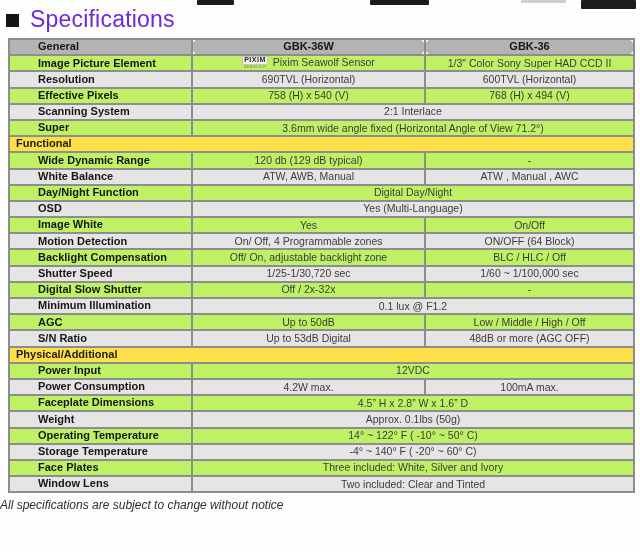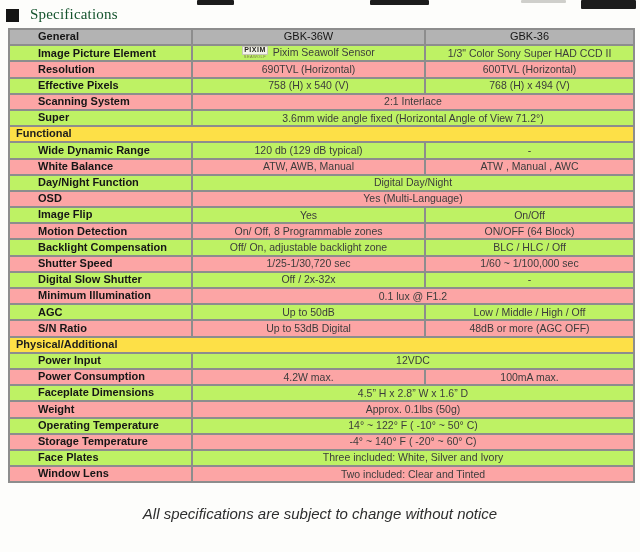--- a/index.html
+++ b/index.html
@@ -4,37 +4,37 @@
 <style>
   html,body{margin:0;padding:0;background:#fdfdfb;width:640px;height:552px;overflow:hidden;
     font-family:"Liberation Sans","DejaVu Sans",sans-serif;-webkit-font-smoothing:antialiased;}
   .artifact{position:absolute;background:#1c1c1c;border-radius:1px;}
   #a1{left:197px;top:0;width:37px;height:5px;}
   #a2{left:370px;top:0;width:59px;height:5px;}
   #a3{left:521px;top:0;width:45px;height:3px;background:#cfcfcb;}
   #a4{left:581px;top:0;width:55px;height:9px;}
   .title-bar{display:flex;align-items:center;padding:6px 0 3px 6px;}
   .title-sq{width:13px;height:13px;background:#141414;margin:1px 11px 0 0;flex:0 0 auto;}
-  .title-text{font-size:15px;color:#14532d;letter-spacing:.2px;font-family:Liberation Serif, serif;}
+  .title-text{font-size:23px;color:#6d28d9;letter-spacing:.2px;}
   table{border-collapse:collapse;table-layout:fixed;margin:2px 0 0 8px;width:625px;}
   td,th{border:2px solid #8d8d8d;height:14.2px;padding:0 6px;font-size:11px;line-height:1.05;
     overflow:hidden;white-space:nowrap;}
   th.col-label, td.lbl{text-align:left;font-weight:bold;color:#161616;padding-left:28px;}
-  th.col-model{text-align:center;font-weight:normal;color:#161616;}
+  th.col-model{text-align:center;font-weight:bold;color:#161616;border-radius:8px;}
   tr.head th{background:#b3b3b3;}
   tr.section td{background:#fde047;font-weight:bold;color:#1d1d1d;}
   tr.plain td{background:#bef264;}
-  tr.shade td{background:#fca5a5;}
+  tr.shade td{background:#e5e5e5;}
   td.val{text-align:center;color:#3c3c3c;font-size:10.5px;}
   .pixim{display:inline-block;vertical-align:middle;margin-right:5px;text-align:center;
     line-height:.9;transform:translateY(-1px);}
   .pixim .p1{display:block;font-size:7px;font-weight:bold;color:#26261f;letter-spacing:.5px;
     border:1px solid #c8c8b8;padding:0 1px;background:#f3f3ea;}
   .pixim .p2{display:block;font-size:4px;color:#7a7a46;letter-spacing:.4px;}
-  .footer-note{margin-top:22px;text-align:center;font-size:15px;font-style:italic;color:#2e2e2e;
+  .footer-note{margin-top:5px;font-size:12px;font-style:italic;color:#2e2e2e;
     font-family:"Liberation Sans","DejaVu Sans",sans-serif;}
 </style>
 </head>
 <body>
 
 <div class="artifact" id="a1"></div>
 <div class="artifact" id="a2"></div>
 <div class="artifact" id="a3"></div>
 <div class="artifact" id="a4"></div>
 
@@ -93,27 +93,27 @@
       </tr>
       <tr class="plain">
         <td class="lbl">Day/Night Function</td>
         <td class="val" colspan="2">Digital Day/Night</td>
       </tr>
       <tr class="shade">
         <td class="lbl">OSD</td>
         <td class="val" colspan="2">Yes (Multi-Language)</td>
       </tr>
       <tr class="plain">
-        <td class="lbl">Image Flip</td>
+        <td class="lbl">Image White</td>
         <td class="val">Yes</td>
         <td class="val">On/Off</td>
       </tr>
       <tr class="shade">
         <td class="lbl">Motion Detection</td>
-        <td class="val">On/ Off, 8 Programmable zones</td>
+        <td class="val">On/ Off, 4 Programmable zones</td>
         <td class="val">ON/OFF (64 Block)</td>
       </tr>
       <tr class="plain">
         <td class="lbl">Backlight Compensation</td>
         <td class="val">Off/ On, adjustable backlight zone</td>
         <td class="val">BLC / HLC / Off</td>
       </tr>
       <tr class="shade">
         <td class="lbl">Shutter Speed</td>
         <td class="val">1/25-1/30,720 sec</td>

